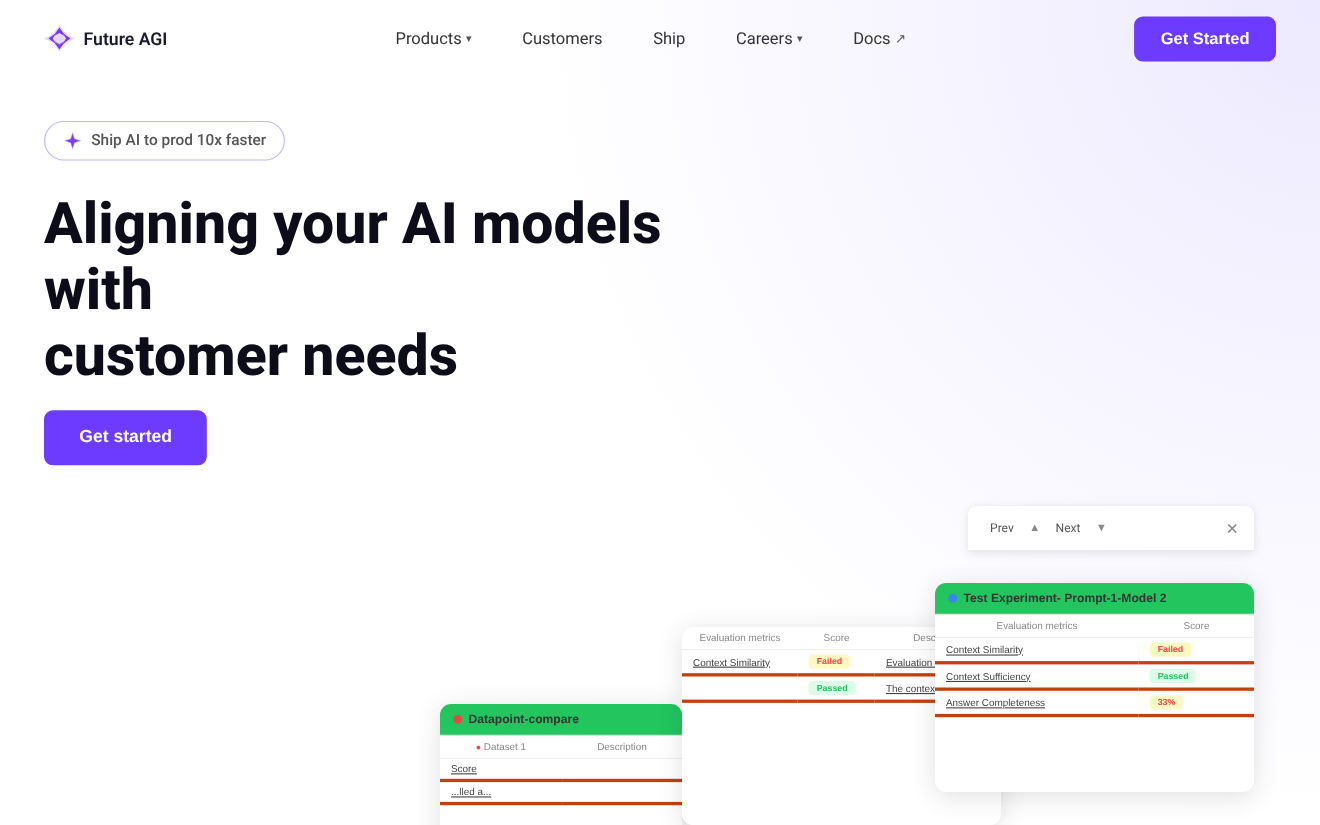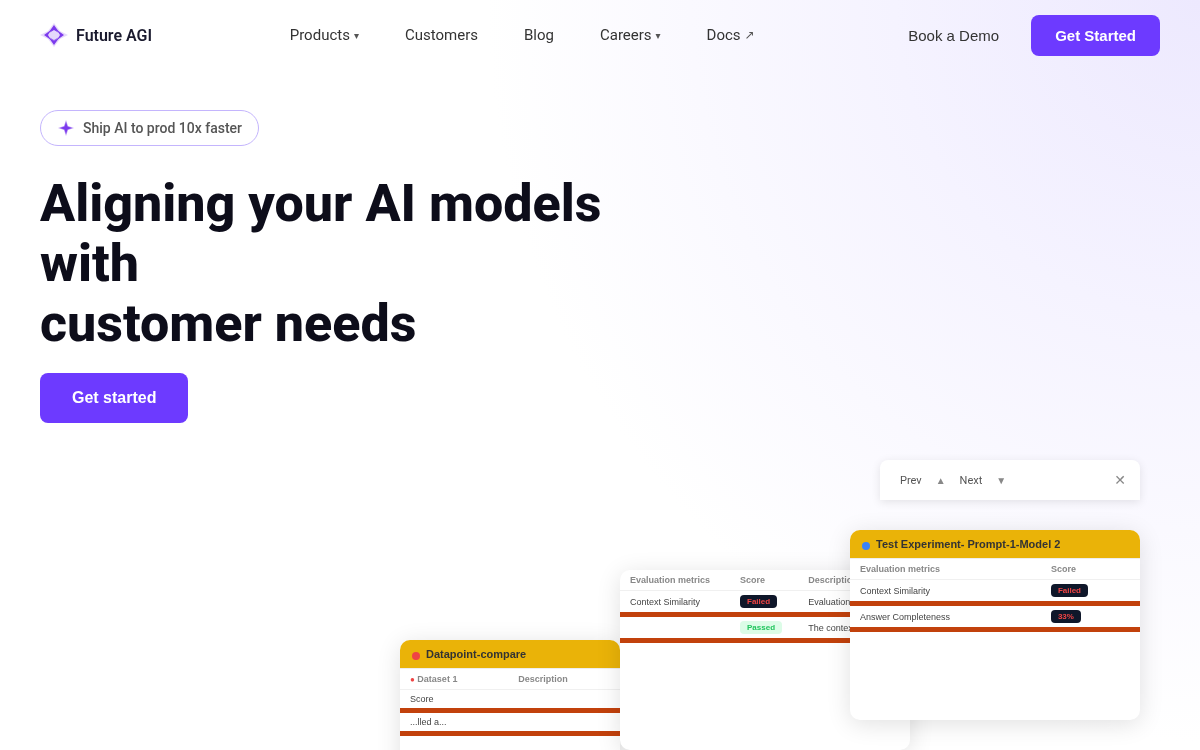--- a/index.html
+++ b/index.html
@@ -251,24 +251,24 @@
       color: #888;
     }
 
     .preview-close {
       font-size: 14px;
       color: #888;
       cursor: pointer;
     }
 
     .card-header {
-      background: #eab308;
+      background: #22c55e;
       padding: 8px 12px;
       display: flex;
-      align-items: flex-end;
+      align-items: center;
       gap: 6px;
       border-bottom: 1px solid #eee;
     }
 
     .card-dot {
       width: 8px;
       height: 8px;
       border-radius: 50%;
     }
 
@@ -280,42 +280,43 @@
 
     .card-table {
       width: 100%;
       border-collapse: collapse;
     }
 
     .card-table th {
       font-size: 9px;
       color: #888;
       padding: 5px 10px;
-      text-align: left;
+      text-align: center;
       border-bottom: 1px solid #f0f0f0;
-      font-weight: 700;
+      font-weight: 400;
     }
 
     .card-table td {
       font-size: 9px;
       color: #444;
       padding: 4px 10px;
-      border-bottom: 5px solid #c2410c;
+      border-bottom: 3px solid #c2410c;
+      text-decoration: underline;
     }
 
     .badge {
       display: inline-block;
       padding: 2px 7px;
       border-radius: 4px;
       font-size: 8px;
       font-weight: 600;
     }
 
     .badge-failed {
-      background: #0f172a;
+      background: #fef9c3;
       color: #ef4444;
     }
 
     .badge-passed {
       background: #dcfce7;
       color: #22c55e;
     }
 
   </style>
 </head>
@@ -339,34 +340,33 @@
 
   <div class="nav-links">
     <a class="nav-item" href="#">
       <span>Products</span>
       <span class="nav-chevron">▾</span>
     </a>
     <a class="nav-item" href="#">
       <span>Customers</span>
     </a>
     <a class="nav-item" href="#">
-      <span>Blog</span>
+      <span>Ship</span>
     </a>
     <a class="nav-item" href="#">
       <span>Careers</span>
       <span class="nav-chevron">▾</span>
     </a>
     <a class="nav-item" href="#">
       <span>Docs</span>
       <span class="nav-external">↗</span>
     </a>
   </div>
 
   <div class="nav-actions">
-    <button class="btn-demo">Book a Demo</button>
     <button class="btn-get-started">Get Started</button>
   </div>
 </nav>
 
 <section class="hero">
   <div class="hero-badge">
     <svg class="hero-badge-icon" viewBox="0 0 18 18" fill="none">
       <path d="M9 1L11 7L17 9L11 11L9 17L7 11L1 9L7 7Z" fill="#7c3aed" opacity="0.5"></path>
       <path d="M9 3L10.5 7.5L15 9L10.5 10.5L9 15L7.5 10.5L3 9L7.5 7.5Z" fill="#7c3aed"></path>
     </svg>
@@ -463,20 +463,26 @@
         </tr>
       </thead>
       <tbody>
         <tr>
           <td>Context Similarity</td>
           <td>
             <span class="badge badge-failed">Failed</span>
           </td>
         </tr>
         <tr>
+          <td>Context Sufficiency</td>
+          <td>
+            <span class="badge badge-passed">Passed</span>
+          </td>
+        </tr>
+        <tr>
           <td>Answer Completeness</td>
           <td>
             <span class="badge badge-failed">33%</span>
           </td>
         </tr>
       </tbody>
     </table>
   </div>
 
 </div>

